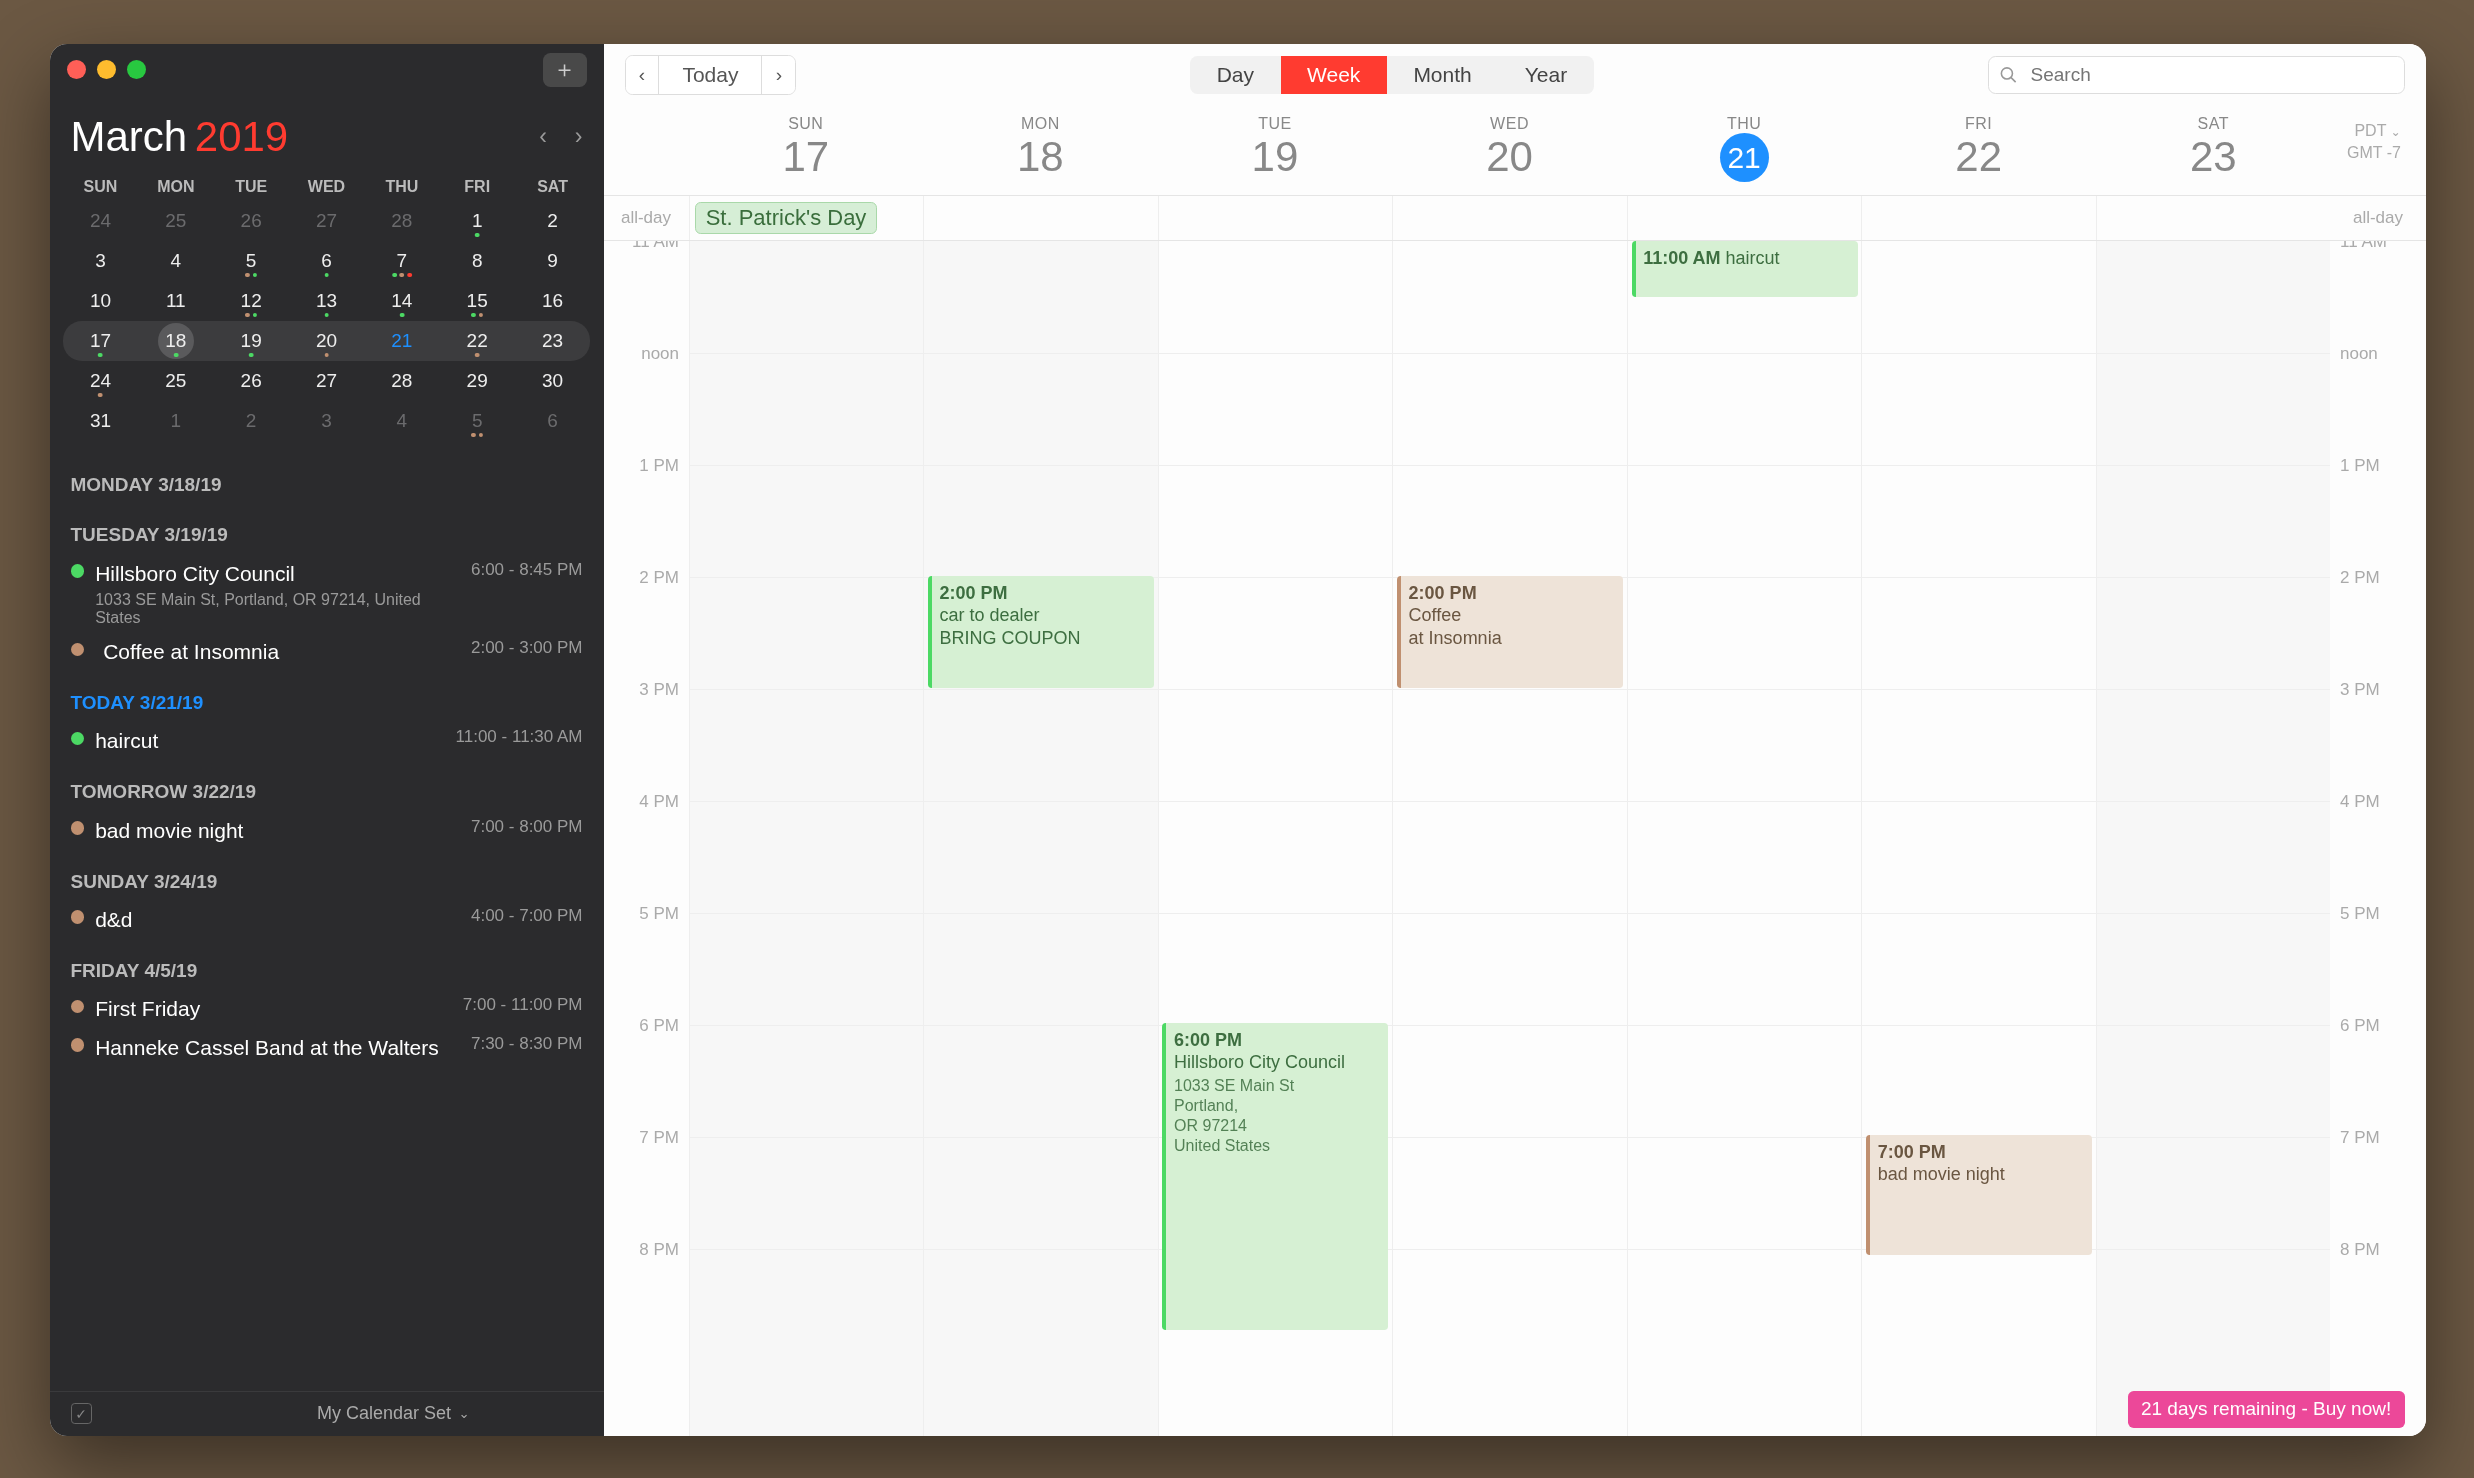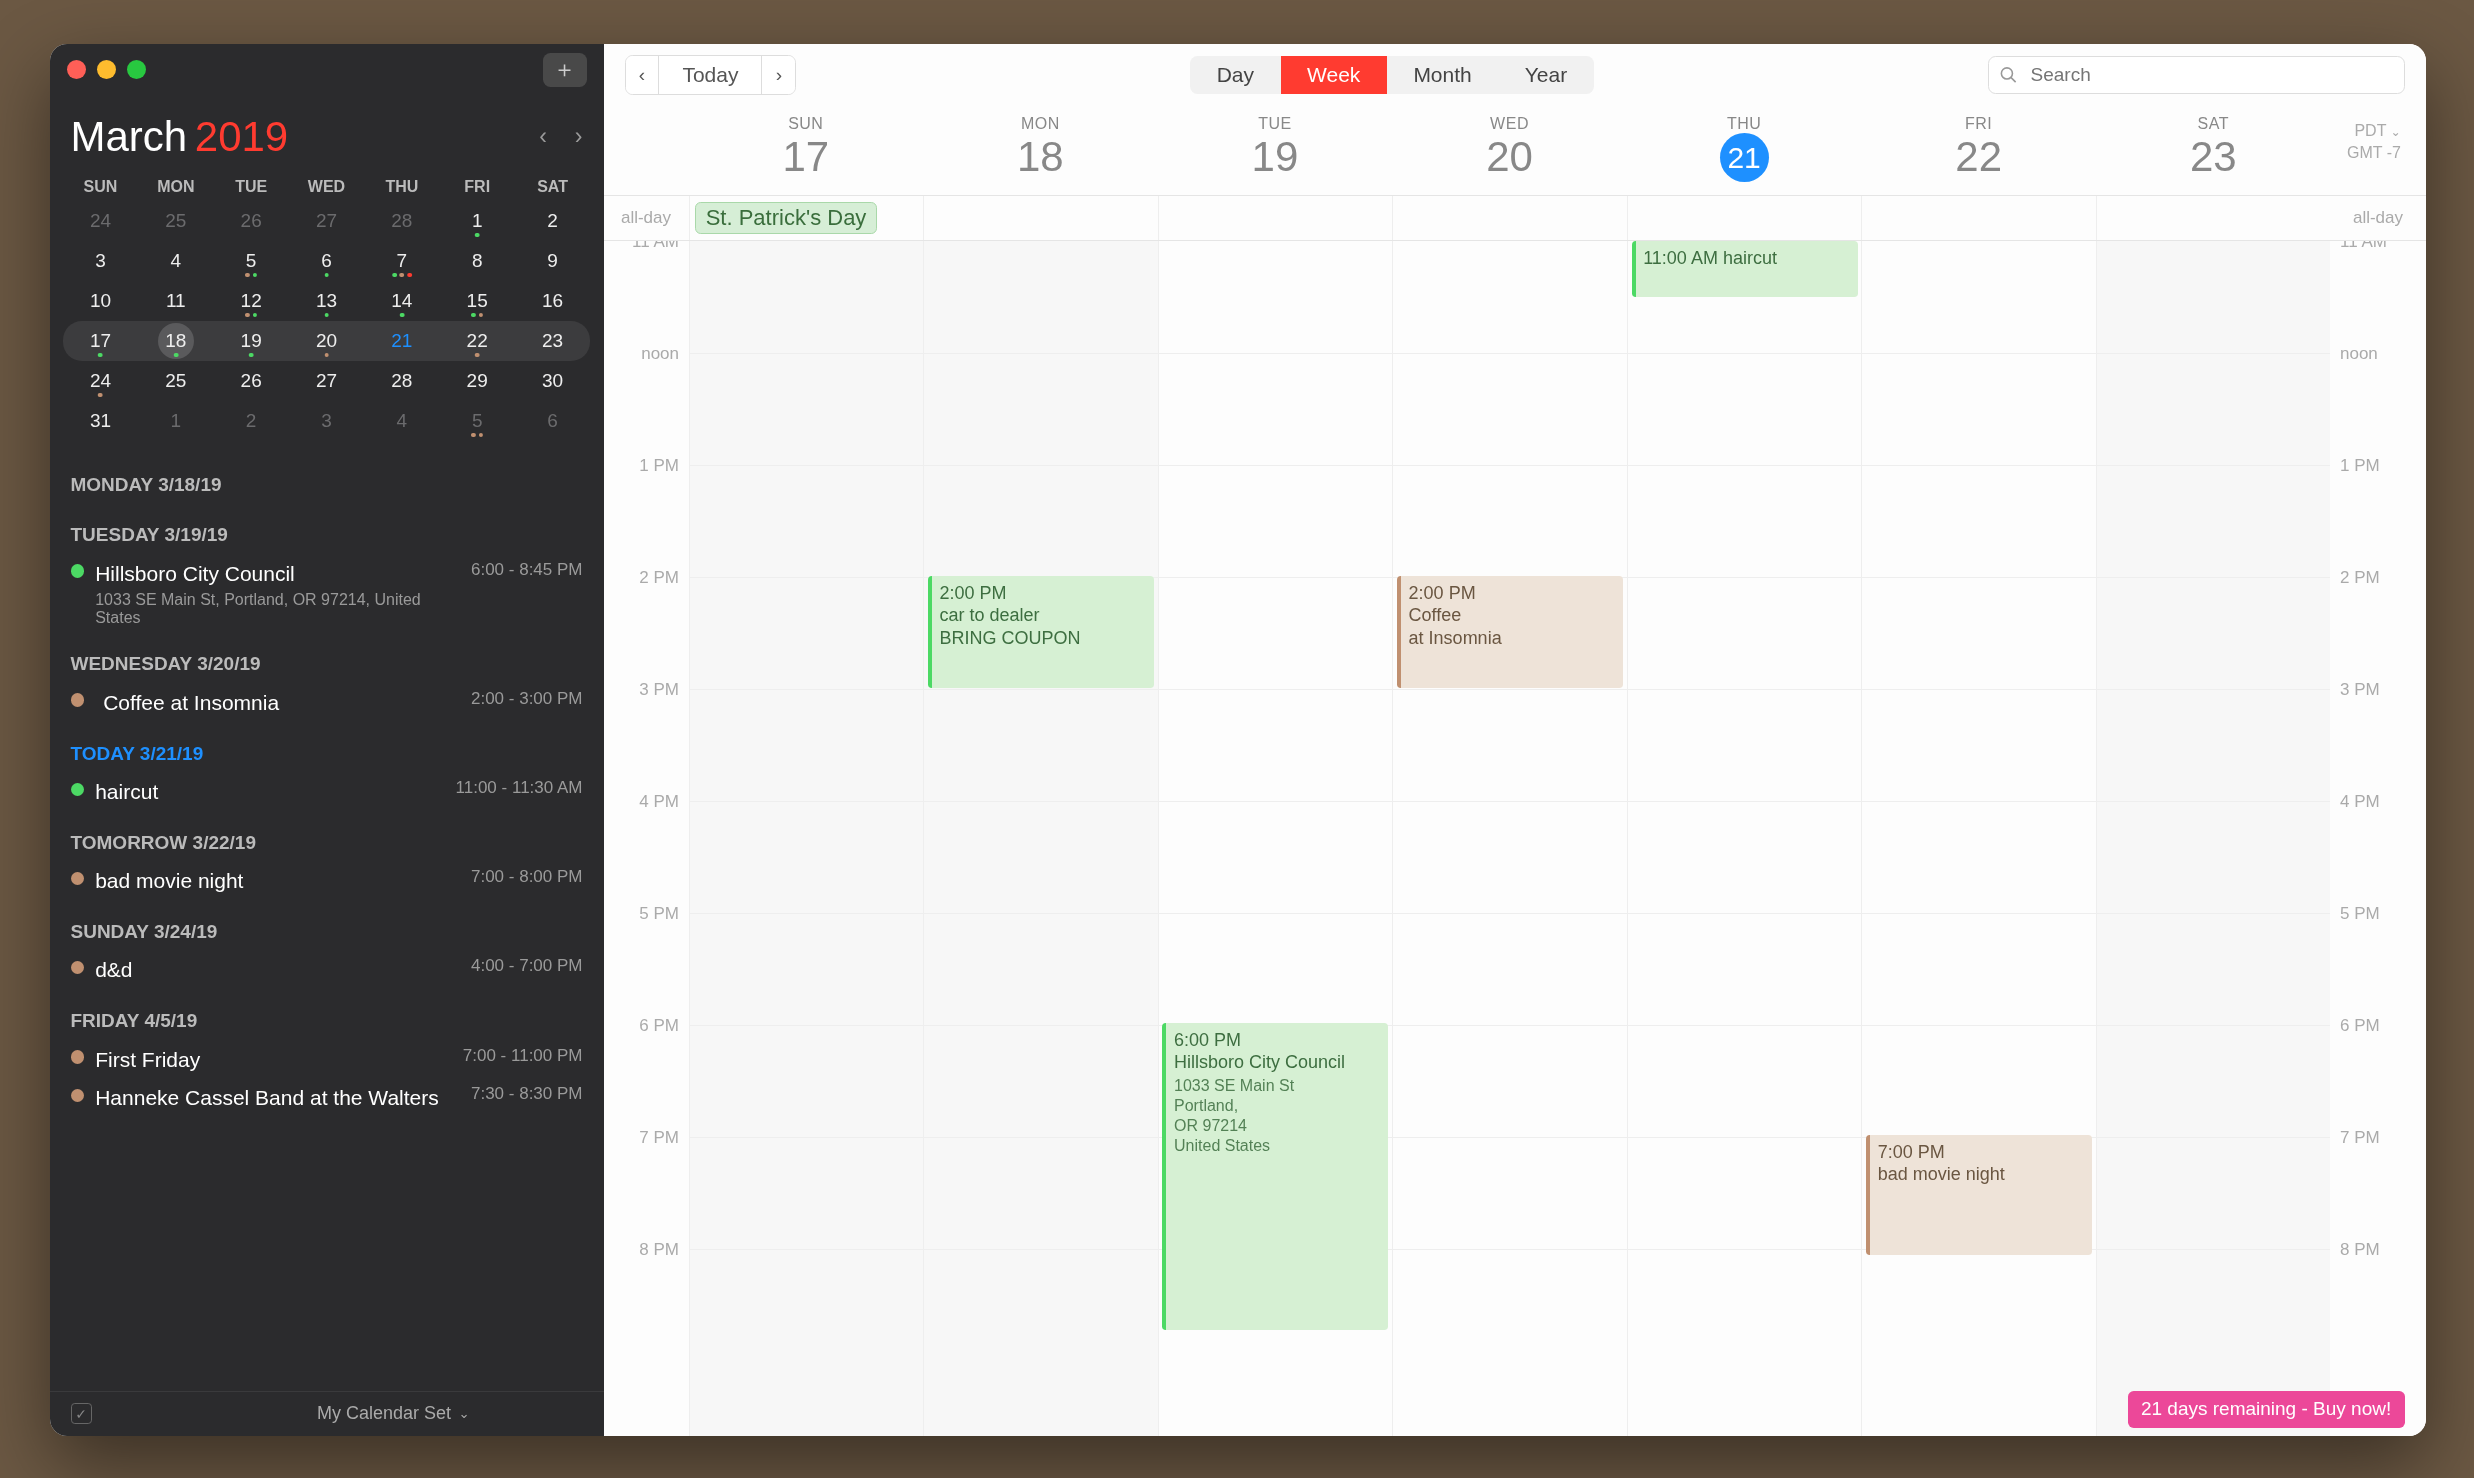--- a/index.html
+++ b/index.html
@@ -248,21 +248,21 @@
 .daycol .hourline:first-child{border-top:none;}
 
 .event{
   position:absolute;left:3.8px;right:3.8px;
   border-radius:3.8px;padding:5.7px 7.6px;
   font-size:18px;line-height:1.25;
   overflow:hidden;
 }
 .ev-green{background:#d6f0d3;border-left:4.7px solid #4cd964;color:#3d6e40;}
 .ev-brown{background:#eee3d8;border-left:4.7px solid #c09070;color:#6a5641;}
-.event .t{font-weight:400;}
+.event .t{font-weight:700;}
 .event .ttl{font-weight:500;}
 .event .loc{font-size:16px;opacity:.85;margin-top:1.9px;}
 
 .trial{
   position:absolute;right:21px;bottom:7.6px;
   background:#ec4899;color:#fff;padding:7.6px 13.3px;border-radius:5.7px;
   font-size:19px;
 }
 </style>
 </head>
@@ -401,21 +401,20 @@
         <div class="day-header">MONDAY 3/18/19</div>
         <div class="day-header">TUESDAY 3/19/19</div>
         <div class="ag-item">
           <span class="bullet bg"></span>
           <div style="flex: 1 1 0%;">
             <div class="title">Hillsboro City Council</div>
             <div class="loc">1033 SE Main St, Portland, OR  97214, United States</div>
           </div>
           <div class="time">6:00 - 8:45 PM</div>
         </div>
-        <div class="day-header">WEDNESDAY 3/20/19</div>
         <div class="ag-item">
           <span class="bullet bb"></span>
           <div style="flex: 1 1 0%; margin-left: 8px;">
             <div class="title">Coffee at Insomnia</div>
           </div>
           <div class="time">2:00 - 3:00 PM</div>
         </div>
         <div class="day-header today">TODAY 3/21/19</div>
         <div class="ag-item">
           <span class="bullet bg"></span>

